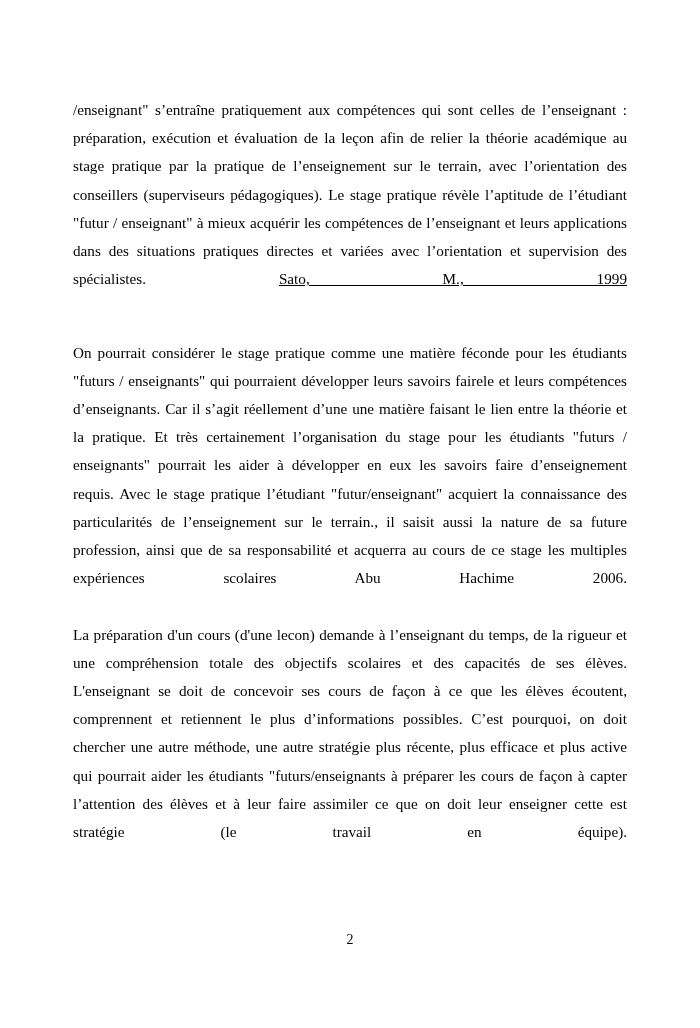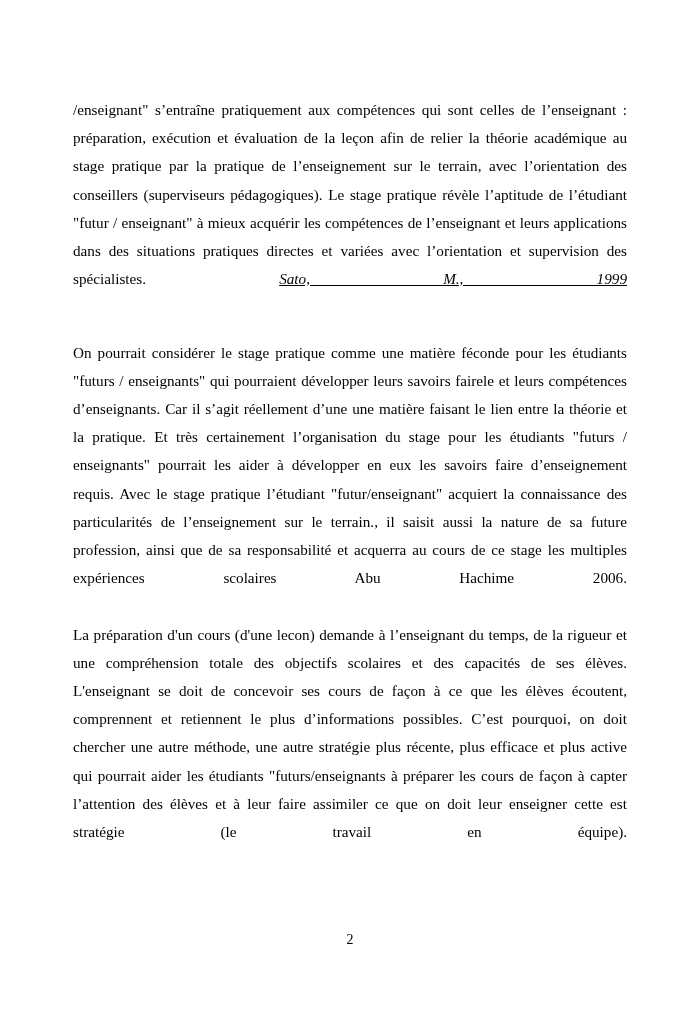--- a/index.html
+++ b/index.html
@@ -43,21 +43,20 @@
   .para.gap-after {
     margin-bottom: 17px;
   }
   
   .para:after {
     content: "";
     display: inline-block;
     width: 100%;
   }
   .citation {
-    font-style: italic;
     text-decoration: underline;
   }
   .page-number {
     position: absolute;
     left: 0;
     top: 930px;
     width: 700px;
     text-align: center;
     font-size: 14px;
     line-height: 20px;

